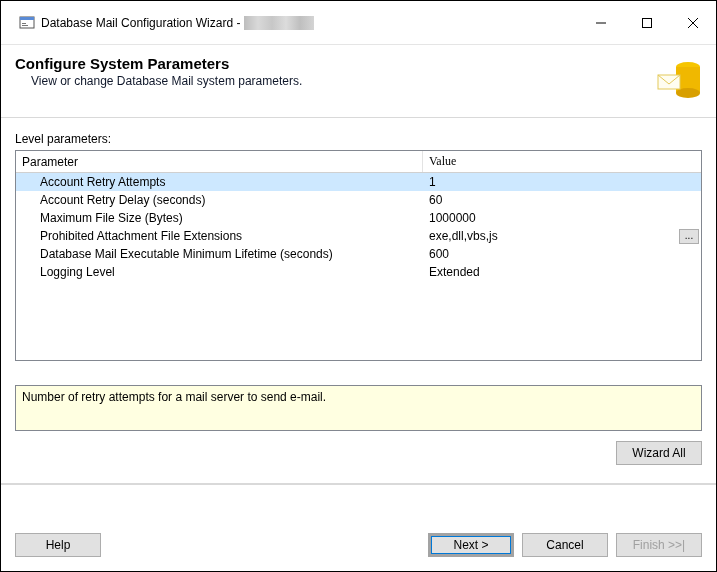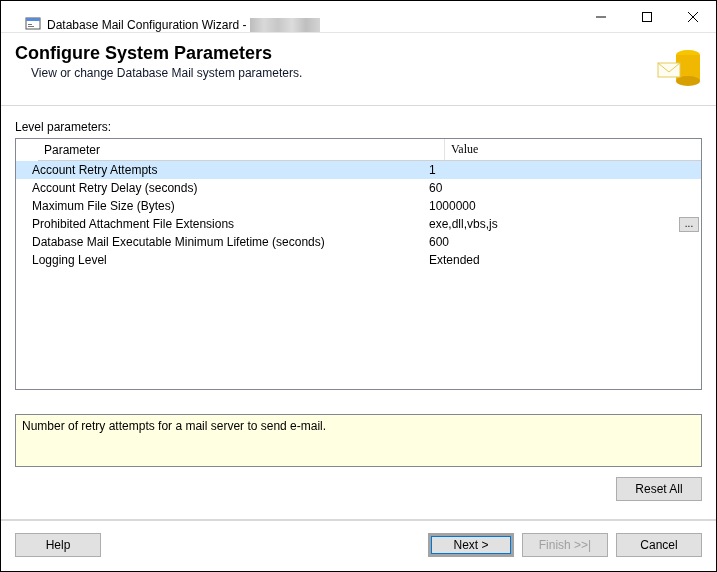--- a/index.html
+++ b/index.html
@@ -11,23 +11,23 @@
     color: #000;
   }
   .window {
     width: 717px; height: 572px;
     border: 1px solid #000;
     display: flex; flex-direction: column;
     background: #fff;
   }
   
   .titlebar {
-    height: 32px;
-    display: flex; align-items: flex-end;
-    padding-left: 24px;
+    height: 44px;
+    display: flex; align-items: center;
+    padding-left: 18px;
     border-bottom: 1px solid #e5e5e5;
   }
   .titlebar .app-icon {
     width: 16px; height: 16px;
     margin-right: 6px;
     display: inline-flex; align-items: center; justify-content: center;
   }
   .titlebar .title-text {
     flex: 0 0 auto;
     font-size: 12px;
@@ -49,21 +49,21 @@
   
   .header-band {
     display: flex;
     border-bottom: 1px solid #d9d9d9;
     padding: 10px 14px 16px 14px;
     position: relative;
   }
   .header-band .texts { flex: 1; }
   .header-band h1 {
     margin: 0 0 2px 0;
-    font-size: 18px;
+    font-size: 15px;
     font-weight: 700;
   }
   .header-band .subtitle {
     margin-left: 16px;
     font-size: 12px;
     color: #0f172a;
   }
   .header-band .decor {
     width: 46px; height: 46px;
     margin-left: 8px;
@@ -82,31 +82,30 @@
     display: flex; flex-direction: column;
     background: #fff;
   }
   .grid-header {
     display: flex;
     background: #fff;
     border-bottom: 1px solid #d0d0d0;
     height: 22px;
     align-items: center;
     font-weight: 400;
-    margin-left: 22px;
   }
   .col-param { flex: 0 0 407px; padding-left: 6px; border-right: 1px solid #e3e3e3; height:100%; display:flex; align-items:center;}
   .col-value { flex: 1; padding-left: 6px; height:100%; display:flex; align-items:center;font-family:Liberation Serif, serif;}
   .grid-body { flex: 1; overflow: hidden; }
   .grid-row {
     display: flex;
     height: 18px;
     align-items: center;
   }
-  .grid-row .cell-param { flex: 0 0 407px; padding-left: 16px; white-space: nowrap; overflow:hidden;}
+  .grid-row .cell-param { flex: 0 0 407px; padding-left: 24px; white-space: nowrap; overflow:hidden;}
   .grid-row .cell-value { flex: 1; padding-left: 6px; display:flex; align-items:center; }
   .grid-row.selected { background: #cde8ff; }
   .ellipsis-btn {
     margin-left: auto;
     margin-right: 2px;
     width: 20px; height: 15px;
     border: 1px solid #adadad;
     background: #e1e1e1;
     font-size: 10px;
     display:flex; align-items:center; justify-content:center;
@@ -139,21 +138,21 @@
   .btn.disabled { color: #a0a0a0; }
   
   .footer {
     border-top: 1px solid #d9d9d9;
     padding: 12px 14px 14px 14px;
     display: flex;
     align-items: center;
     gap: 8px;
   }
   .footer .spacer { flex: 1; }
-  .footer .btn { min-width: 86px; }
+  .footer .btn { min-width: 86px; margin-top: 36px; }
   .content-sep {
     border-top: 1px solid #d9d9d9;
     margin: 12px -14px 0 -14px;
   }
 </style>
 </head>
 <body>
 
 <div class="window">
 
@@ -250,27 +249,27 @@
             <div class="cell-value">
               <span>Extended</span>
             </div>
           </div>
         </div>
     </div>
 
     <div class="desc-box">Number of retry attempts for a mail server to send e-mail.</div>
 
     <div class="reset-row">
-      <div class="btn">Reset All</div>
+      <div class="btn">Wizard All</div>
     </div>
 
     <div class="content-sep"></div>
   </div>
 
   <div class="footer">
     <div class="btn">Help</div>
     <div class="spacer"></div>
     <div class="btn default">Next &gt;</div>
+    <div class="btn">Cancel</div>
     <div class="btn disabled">Finish &gt;&gt;|</div>
-    <div class="btn">Cancel</div>
   </div>
 
 </div>
 
 </body></html>

